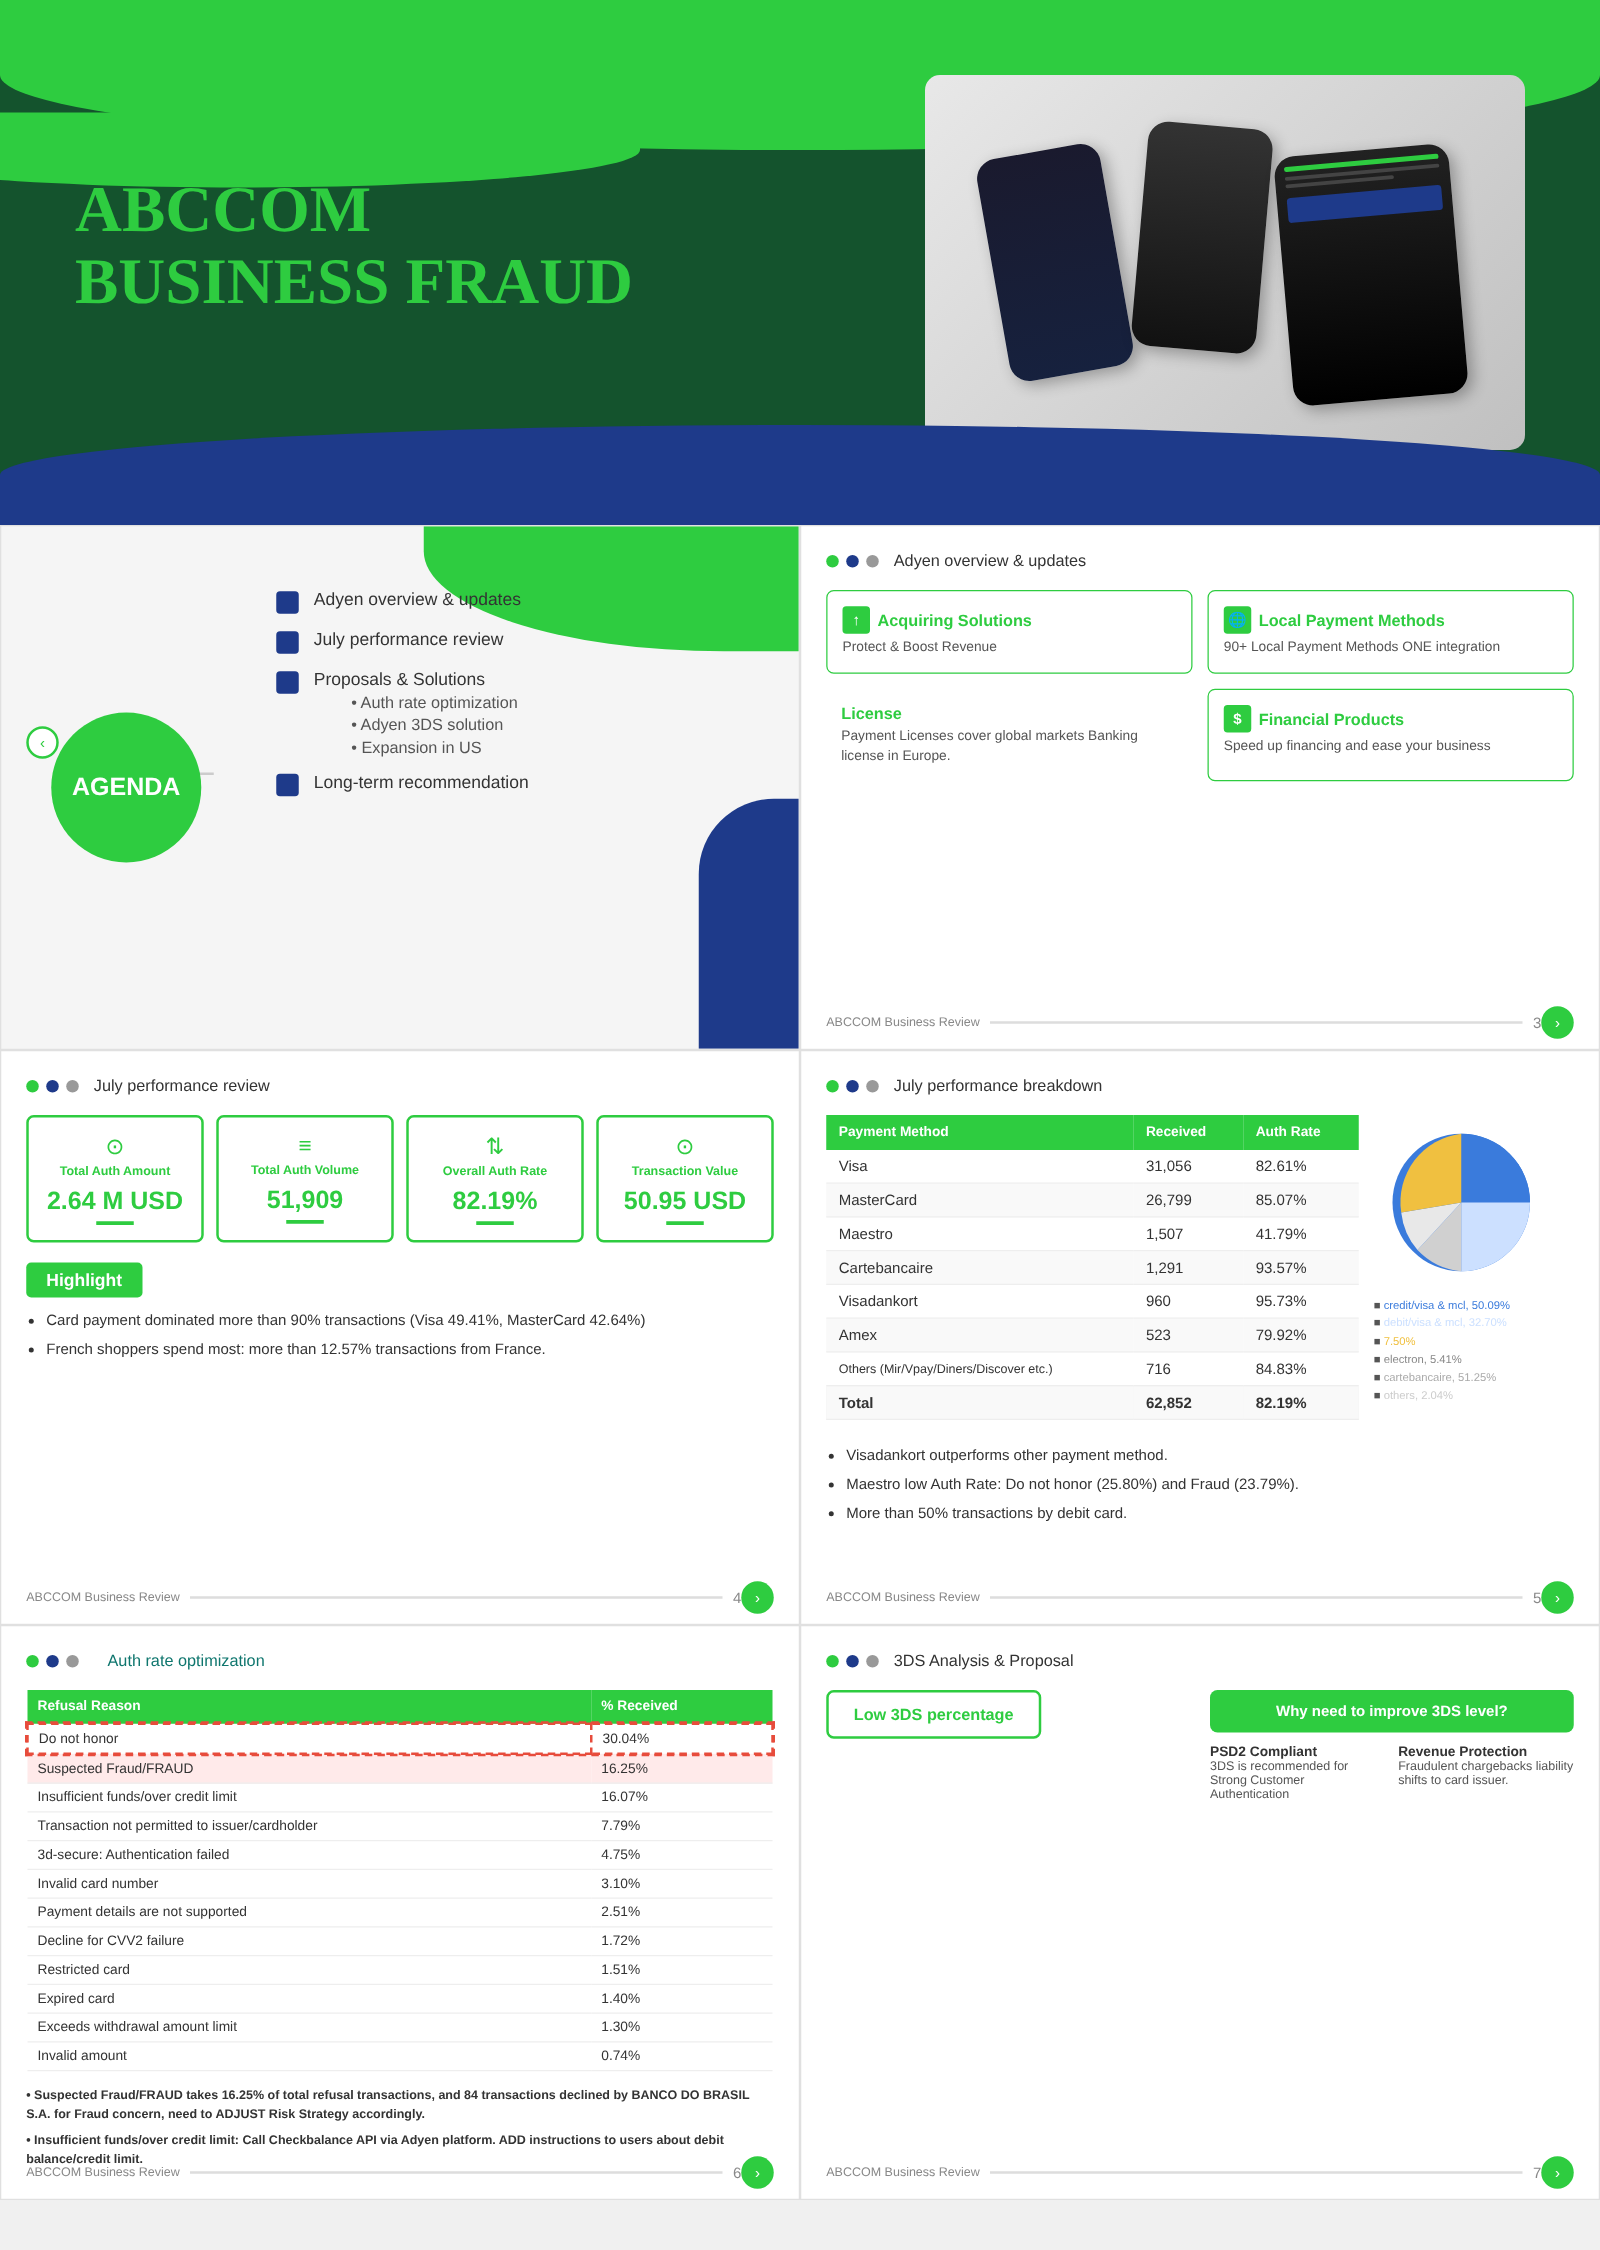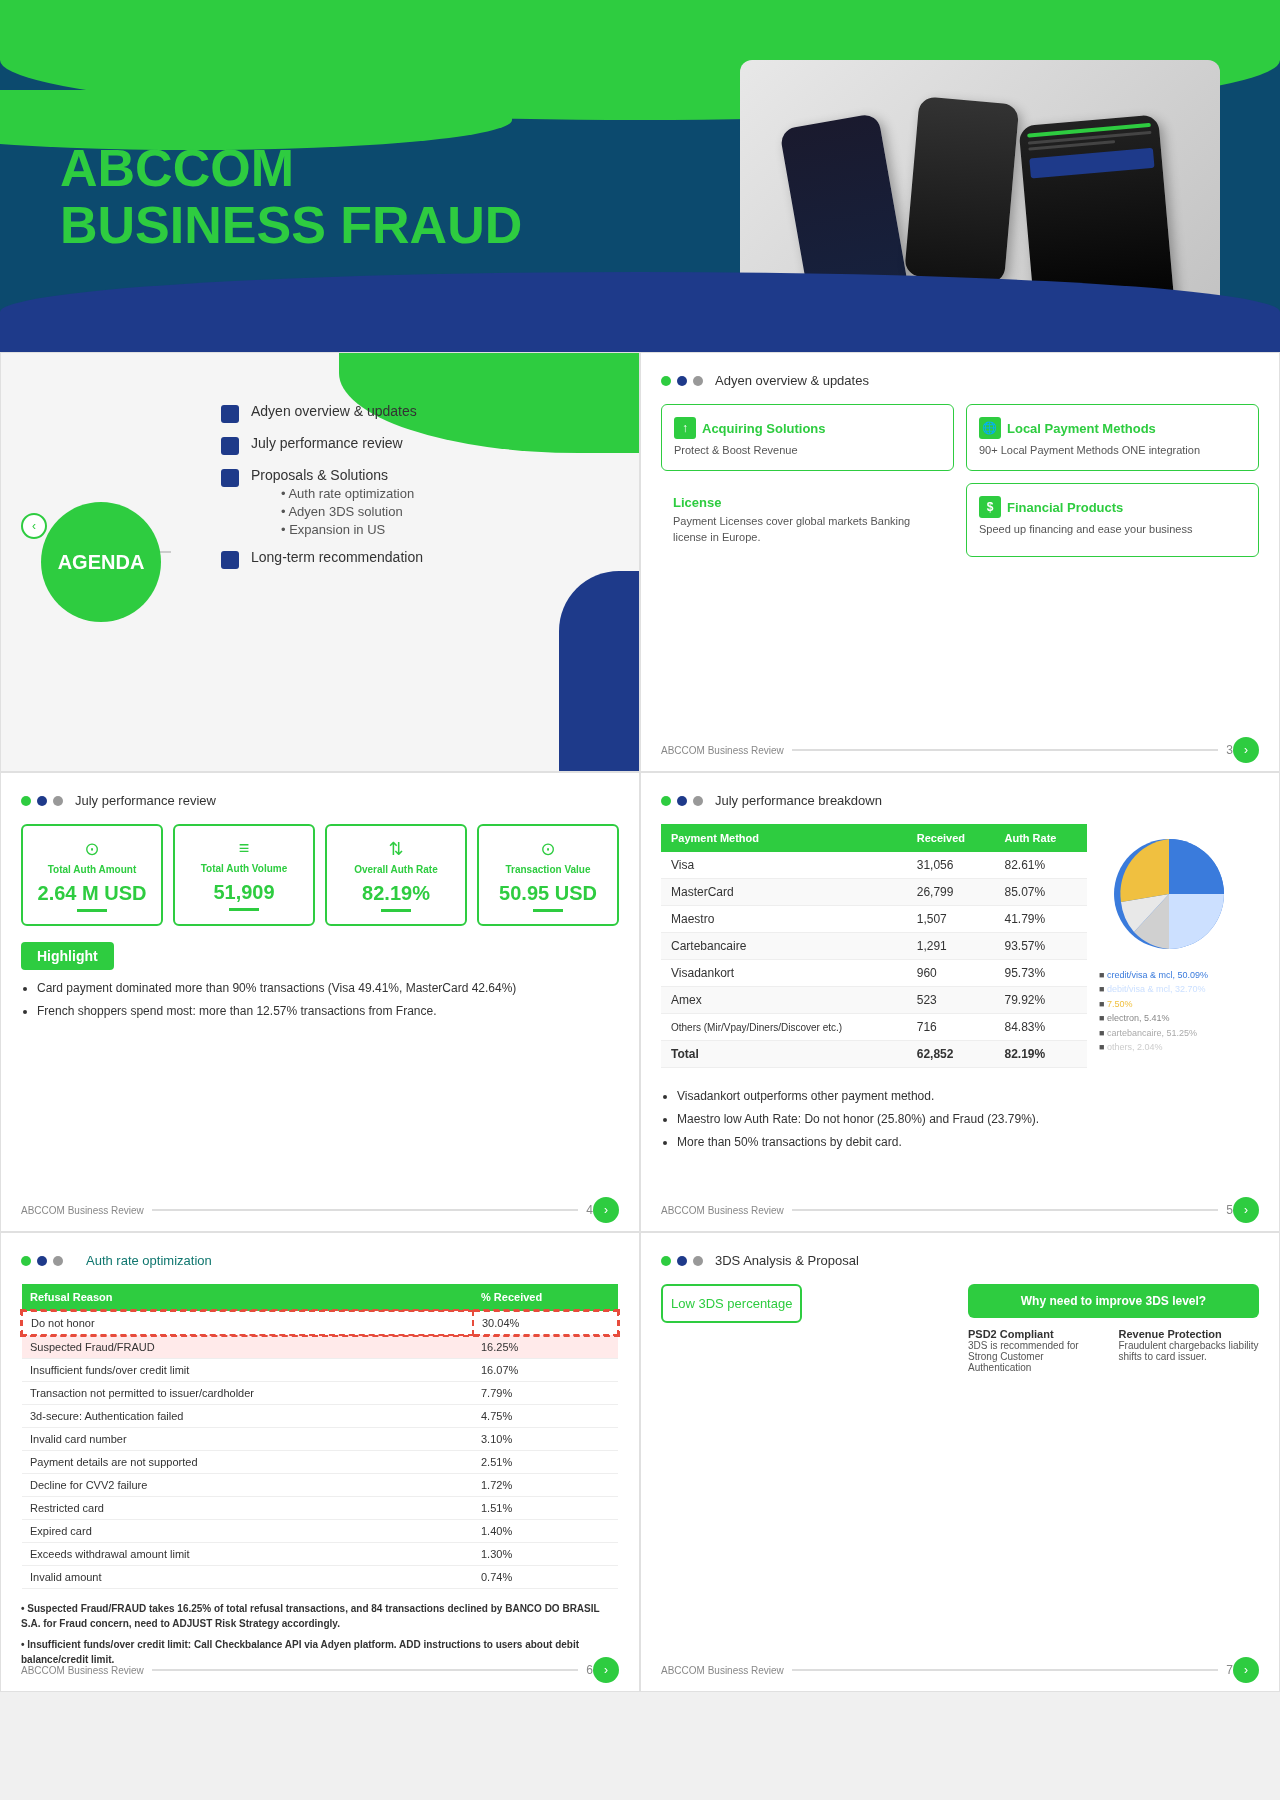--- a/index.html
+++ b/index.html
@@ -25,22 +25,23 @@
     
     .slide-half {
       background: white;
       position: relative;
       overflow: hidden;
       border: 1px solid #e0e0e0;
     }
 
     
     .slide-cover {
-      height: 352px;
-      background: #0c4a6e;
+      height: 420px;
+      background: #14532d;
+      font-family: Liberation Serif, serif;
     }
     .cover-wave-top {
       position: absolute;
       top: 0; left: 0; right: 0;
       height: 120px;
       background: #2ecc40;
       border-radius: 0 0 60% 60%;
     }
     .cover-wave-top::after {
       content: '';
@@ -360,24 +361,24 @@
     
     
     .slide-3ds {
       height: 460px;
       padding: 20px;
       background: white;
     }
     .low-3ds-box {
       border: 2px solid #2ecc40;
       border-radius: 6px;
-      padding: 10px 8px;
+      padding: 10px 20px;
       font-size: 13px;
       color: #2ecc40;
-      font-weight: normal;
+      font-weight: bold;
       text-align: center;
       margin-bottom: 12px;
       display: inline-block;
     }
     .why-3ds-box {
       background: #2ecc40;
       border-radius: 6px;
       padding: 10px;
       color: white;
       font-size: 12px;

